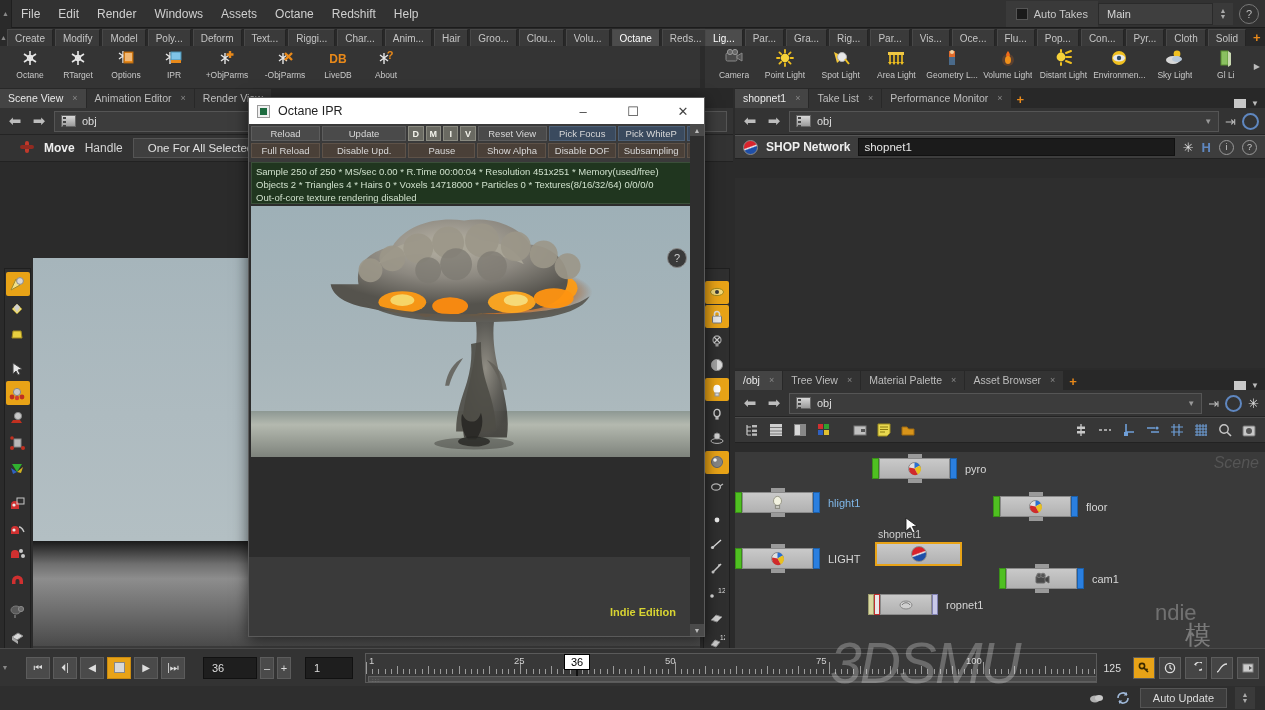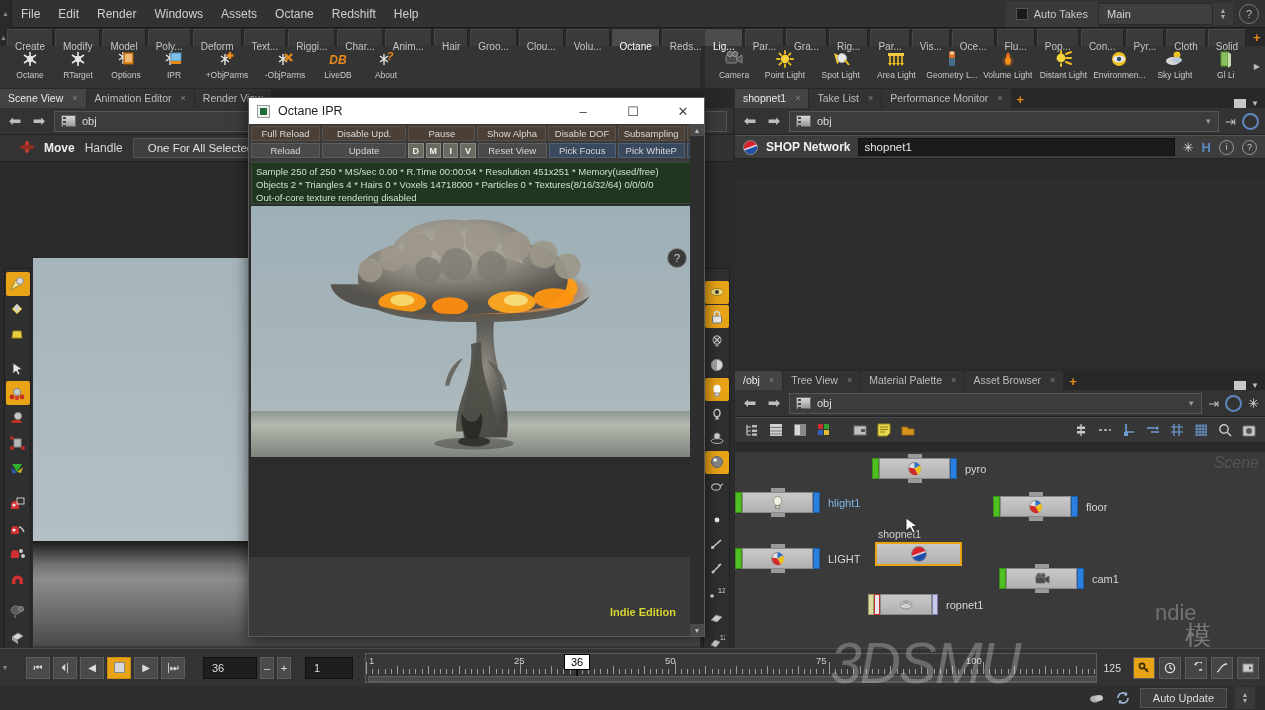--- a/index.html
+++ b/index.html
@@ -28,30 +28,30 @@
     display:flex;align-items:center;padding-left:8px;color:#d5d5d5;}
   .spin{width:20px;height:22px;background:#3a3a3a;display:flex;flex-direction:column;
     align-items:center;justify-content:center;color:#aaa;font-size:7px;line-height:6px;}
   .circ-btn{width:20px;height:20px;border-radius:50%;border:1px solid #777;color:#bbb;
     display:flex;align-items:center;justify-content:center;font-size:11px;margin:0 6px;}
 
   
   #shelf-left{position:absolute;left:0;top:28px;width:700px;height:60px;background:#2e2e2e;}
   #shelf-right{position:absolute;left:705px;top:28px;width:560px;height:60px;background:#2e2e2e;}
   .tabrow{height:18px;display:flex;align-items:flex-end;background:#282828;}
-  .shelf-tab{height:17px;line-height:17px;padding:8px 7px;background:#3a3a3a;margin-right:2px;
+  .shelf-tab{height:17px;line-height:17px;padding:0 7px;background:#3a3a3a;margin-right:2px;
     font-size:10px;color:#c5c5c5;border-top:1px solid #484848;border-left:1px solid #484848;
     border-right:1px solid #242424;white-space:nowrap;}
   .shelf-tab.active{background:#4c4c4c;color:#fff;}
   .tab-add{color:#e8891a;font-size:13px;font-weight:bold;padding:0 5px;line-height:17px;}
   .tab-caret{color:#bbb;font-size:8px;padding:0 5px;line-height:17px;}
   .iconrow{height:42px;display:flex;align-items:flex-start;padding-left:6px;gap:0px;background:#343434;}
   .shelf-icon{width:48px;height:42px;display:flex;flex-direction:column;align-items:center;
     justify-content:flex-start;padding-top:2px;}
-  .shelf-icon .glyph{height:22px;display:flex;align-items:center;justify-content:center;font-size:17px;font-style:italic;}
+  .shelf-icon .glyph{height:22px;display:flex;justify-content:center;font-size:17px;}
   .shelf-icon .cap{font-size:8.5px;color:#c9c9c9;white-space:nowrap;overflow:hidden;max-width:52px;text-align:center;}
   .shelf-icon.wide{width:58px;}
 
   
   #leftpane{position:absolute;left:0;top:88px;width:733px;height:560px;background:#2b2b2b;}
   #lp-tabs{height:20px;display:flex;align-items:flex-end;background:#282828;}
   .pane-tab{height:19px;line-height:19px;padding:0 8px;font-size:10.5px;background:#333;
     color:#bdbdbd;margin-right:1px;display:flex;align-items:center;gap:9px;white-space:nowrap;}
   .pane-tab.active{background:#444;color:#eaeaea;}
   .pane-tab .x{color:#888;font-size:9px;}
@@ -746,39 +746,39 @@
   <div id="ipr-title">
     <span class="tico"></span>
     <span class="tt">Octane IPR</span>
     <span class="wbtn">–</span>
     <span class="wbtn">☐</span>
     <span class="wbtn close">✕</span>
   </div>
 
   <div id="ipr-btns">
     <div class="btnrow">
-      <div class="ibtn brown" style="width:72px">Full Reload</div>
-      <div class="ibtn brown" style="width:88px">Disable Upd.</div>
-      <div class="ibtn brown" style="width:70px">Pause</div>
-      <div class="ibtn brown" style="width:72px">Show Alpha</div>
-      <div class="ibtn brown" style="width:70px">Disable DOF</div>
-      <div class="ibtn brown" style="width:70px">Subsampling</div>
-      <div class="ibtn brown" style="width:18px">C</div>
-    </div>
-    <div class="btnrow">
       <div class="ibtn" style="width:72px">Reload</div>
       <div class="ibtn" style="width:88px">Update</div>
       <div class="ibtn tog">D</div>
       <div class="ibtn tog">M</div>
       <div class="ibtn tog">I</div>
       <div class="ibtn tog">V</div>
       <div class="ibtn" style="width:72px">Reset View</div>
       <div class="ibtn blue" style="width:70px">Pick Focus</div>
       <div class="ibtn blue" style="width:70px">Pick WhiteP</div>
       <div class="ibtn blue" style="width:18px">Pi</div>
+    </div>
+    <div class="btnrow">
+      <div class="ibtn brown" style="width:72px">Full Reload</div>
+      <div class="ibtn brown" style="width:88px">Disable Upd.</div>
+      <div class="ibtn brown" style="width:70px">Pause</div>
+      <div class="ibtn brown" style="width:72px">Show Alpha</div>
+      <div class="ibtn brown" style="width:70px">Disable DOF</div>
+      <div class="ibtn brown" style="width:70px">Subsampling</div>
+      <div class="ibtn brown" style="width:18px">C</div>
     </div>
   </div>
 
   <div id="ipr-stats">
     <div>Sample 250 of 250 * MS/sec 0.00 * R.Time 00:00:04 * Resolution 451x251 * Memory(used/free)</div>
     <div>Objects 2 * Triangles 4 * Hairs 0 * Voxels 14718000 * Particles 0 * Textures(8/16/32/64) 0/0/0/0</div>
     <div>Out-of-core texture rendering disabled</div>
   </div>
 
   <div id="ipr-canvas">

